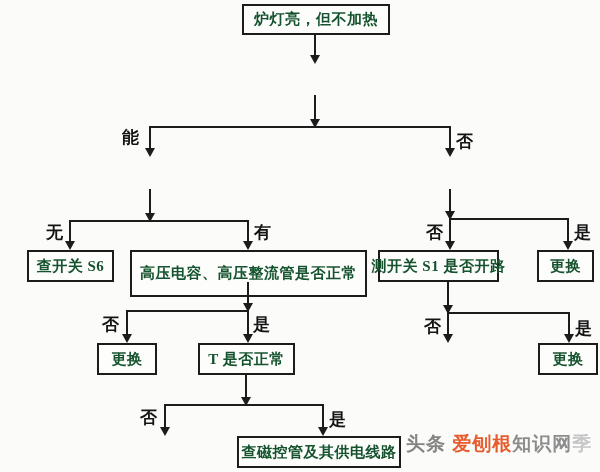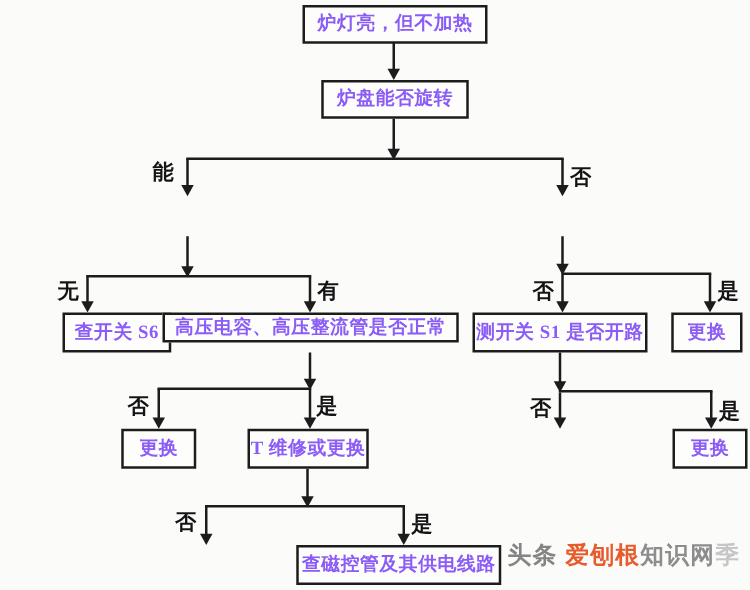--- a/index.html
+++ b/index.html
@@ -11,21 +11,21 @@
     position:relative;
     width:600px;height:472px;
     background:#fbfbfa;
     overflow:hidden;
   }
   .node{
     position:absolute;
     box-sizing:border-box;
     border:2px solid #1c1c1c;
     background:#fdfdfc;
-    color:#8b5cf6;
+    color:#14532d;
     font-weight:bold;
     font-size:15px;
     letter-spacing:0.5px;
     display:flex;
     align-items:center;
     justify-content:center;
     text-align:center;
     white-space:nowrap;
     line-height:1;
   }
@@ -57,27 +57,26 @@
   .wm-brand{color:#e75c2c;}
   .wm-site{color:#8d8d8d;}
   .wm-tail{color:#c6c6c6;}
 </style>
 </head>
 <body>
 
 <div class="canvas">
 
   <div class="node" style="left:242px;top:4px;width:148px;height:31px;">炉灯亮，但不加热</div>
-  <div class="node" style="left:257px;top:64px;width:118px;height:31px;">炉盘能否旋转</div>
-  <div class="node" style="left:27px;top:250px;width:87px;height:32px;margin-left:23px;">查开关 S6</div>
-  <div class="node" style="left:130px;top:250px;width:237px;height:24px;">高压电容、高压整流管是否正常</div>
-  <div class="node" style="left:378px;top:250px;width:140px;height:32px;">测开关 S1 是否开路</div>
+  <div class="node" style="left:27px;top:250px;width:87px;height:32px;">查开关 S6</div>
+  <div class="node" style="left:130px;top:250px;width:237px;height:47px;">高压电容、高压整流管是否正常</div>
+  <div class="node" style="left:378px;top:250px;width:121px;height:32px;">测开关 S1 是否开路</div>
   <div class="node" style="left:537px;top:250px;width:57px;height:32px;">更换</div>
   <div class="node" style="left:97px;top:343px;width:60px;height:32px;">更换</div>
-  <div class="node" style="left:198px;top:343px;width:97px;height:32px;">T 维修或更换</div>
+  <div class="node" style="left:198px;top:343px;width:97px;height:32px;">T 是否正常</div>
   <div class="node" style="left:538px;top:343px;width:60px;height:32px;">更换</div>
   <div class="node" style="left:237px;top:436px;width:164px;height:32px;">查磁控管及其供电线路</div>
 
   <div class="vline" style="left:314px;top:34px;height:23px;"></div>
   <div class="ah" style="left:310px;top:55px;"></div>
 
   <div class="vline" style="left:314px;top:95px;height:26px;"></div>
   <div class="ah" style="left:310px;top:119px;"></div>
   <div class="hline" style="left:149px;top:126px;width:302px;"></div>
   <div class="vline" style="left:149px;top:127px;height:22px;"></div>

